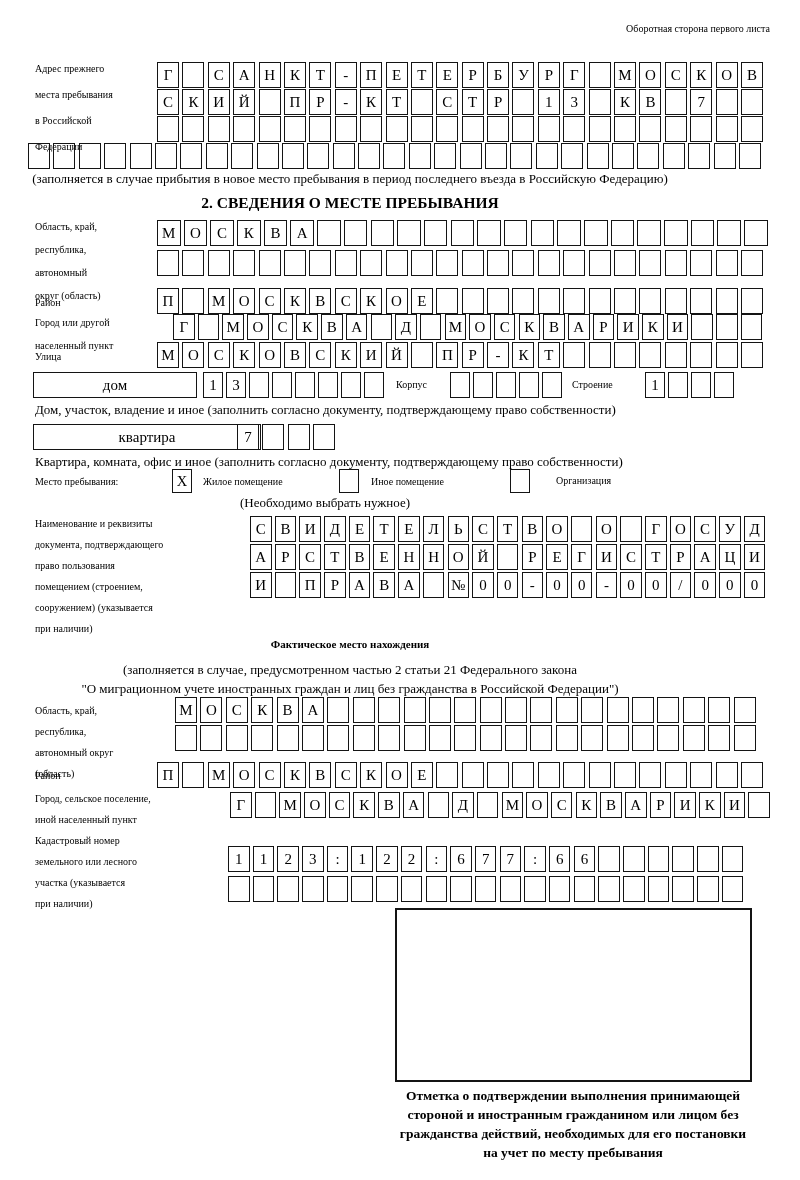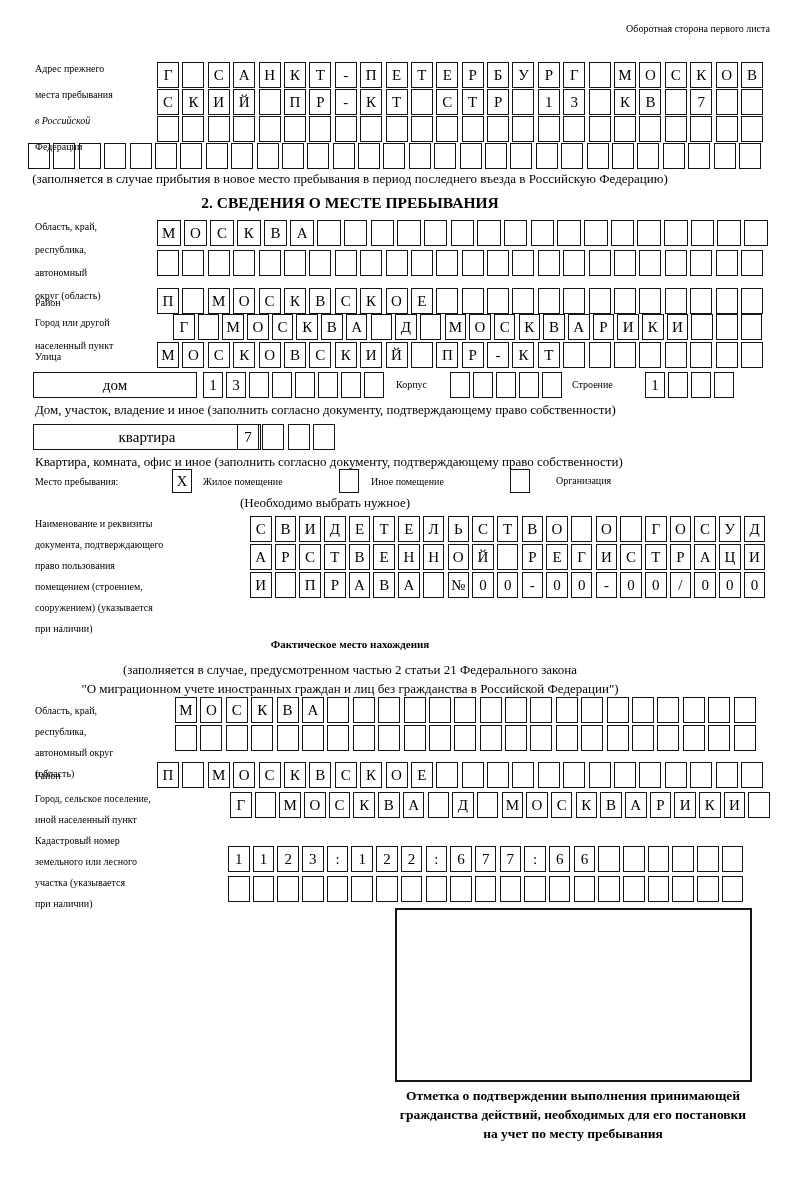--- a/index.html
+++ b/index.html
@@ -40,21 +40,21 @@
 </head>
 <body>
 
 <div class="page">
 
   <div class="abs label" style="top:18px; right:30px;">Оборотная сторона первого листа</div>
 
   <div class="abs" style="left:35px; top:58px;">
     <div class="label">Адрес прежнего</div>
     <div class="label" style="margin-top:5px;">места пребывания</div>
-    <div class="label" style="margin-top:5px;font-style:italic;">в Российской</div>
+    <div class="label" style="margin-top:5px;">в Российской</div>
     <div class="label" style="margin-top:5px;">Федерации</div>
   </div>
   <div class="abs cells" style="left:157px; top:62px;">
       <div class="cell">Г</div>
       <div class="cell"></div>
       <div class="cell">С</div>
       <div class="cell">А</div>
       <div class="cell">Н</div>
       <div class="cell">К</div>
       <div class="cell">Т</div>
@@ -599,17 +599,18 @@
       <div class="cell"></div>
       <div class="cell"></div>
       <div class="cell"></div>
       <div class="cell"></div>
       <div class="cell"></div>
     </div>
 
   <div class="abs stamp-rect" style="left:395px; top:908px; width:357px; height:174px;"></div>
   <div class="abs" style="left:363px; top:1086px; width:420px;">
     <div class="bcaption">Отметка о подтверждении выполнения принимающей</div>
+    <div class="bcaption">стороной и иностранным гражданином или лицом без</div>
     <div class="bcaption">гражданства действий, необходимых для его постановки</div>
     <div class="bcaption">на учет по месту пребывания</div>
   </div>
 
 </div>
 
 </body></html>

